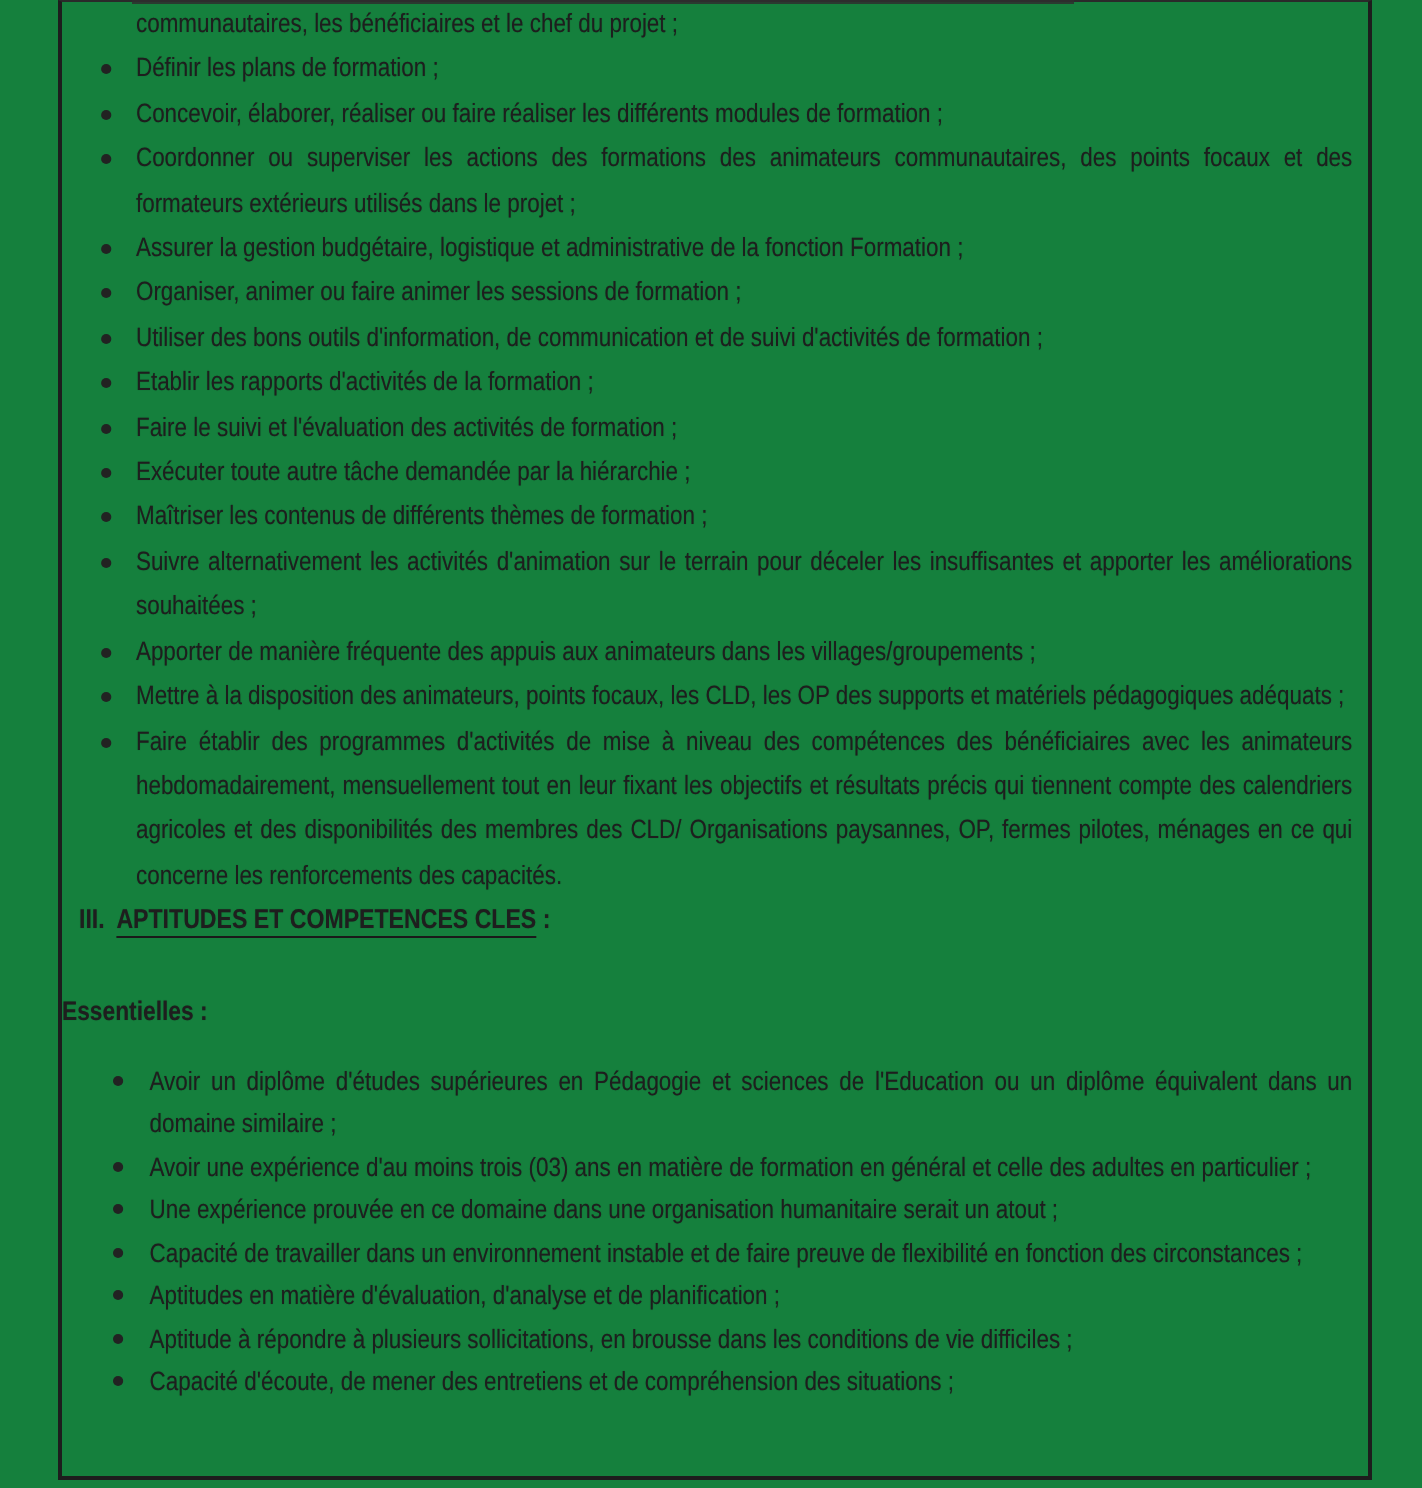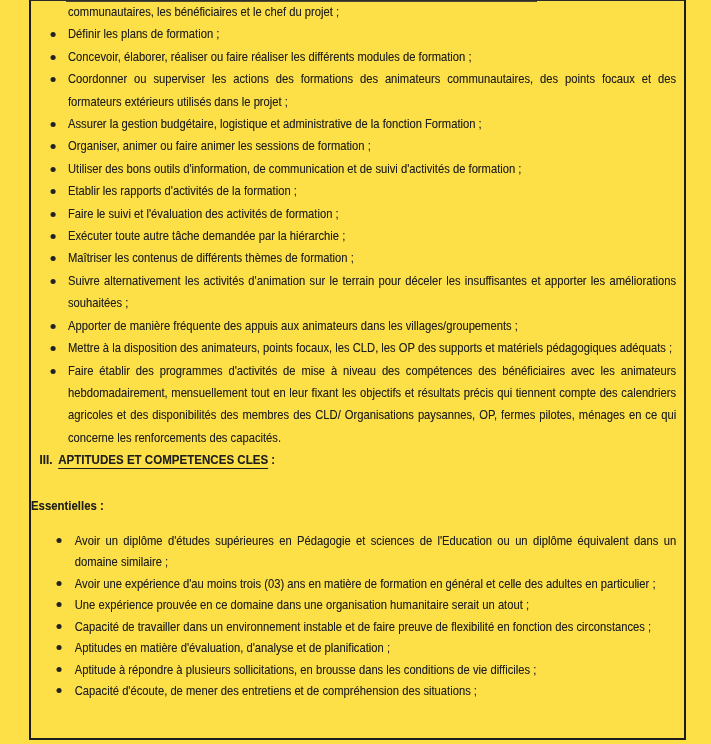--- a/index.html
+++ b/index.html
@@ -7,21 +7,21 @@
     width: 711px; height: 744px;
     background: #ffffff;
     font-family: "Liberation Sans", "DejaVu Sans", sans-serif;
     color: #1e1e1e;
     overflow: hidden;
     position: relative;
   }
   .page {
     position: absolute; left: 0; top: 0;
     width: 711px; height: 744px;
-    background: #fde047;
+    background: #15803d;
   }
   
   .frame {
     position: absolute;
     left: 29px; top: 0px;
     width: 653px; height: 737px;
     border-left: 2px solid #1d1d1d;
     border-right: 2px solid #1d1d1d;
     border-bottom: 2px solid #1d1d1d;
     border-top: 1px solid #2a2a2a;

